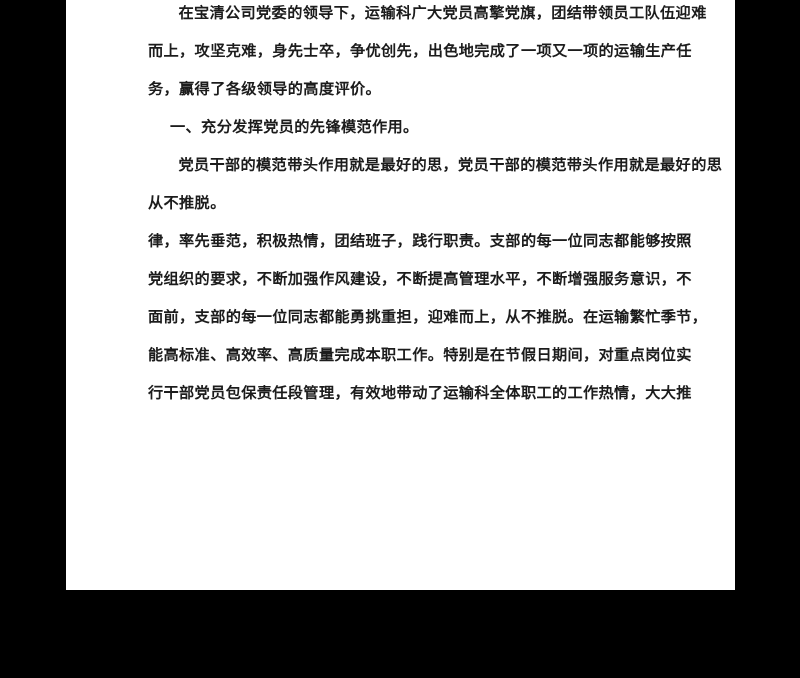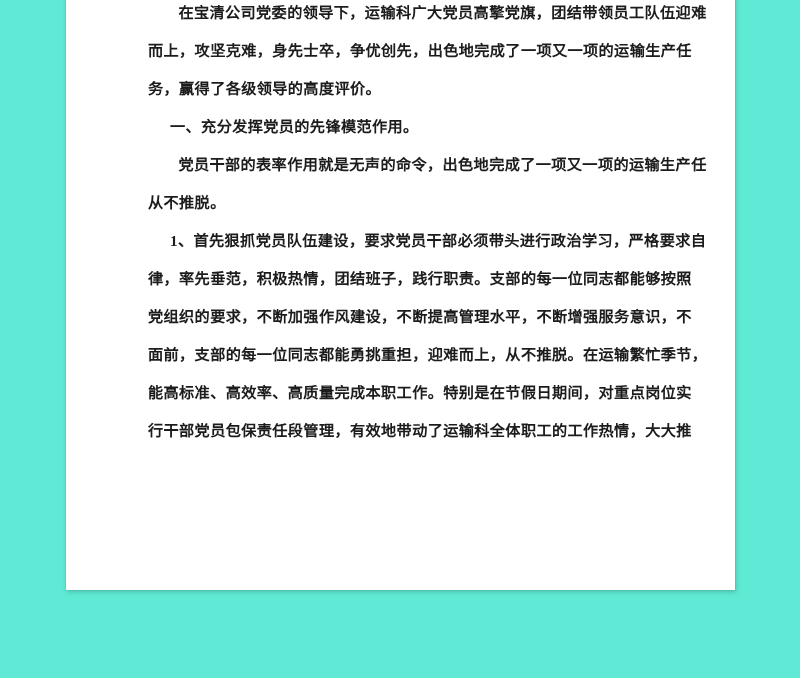--- a/index.html
+++ b/index.html
@@ -15,21 +15,21 @@
     overflow: hidden;
     position: relative;
   }
 
   #document-viewer {
     position: absolute;
     left: 0;
     top: 0;
     width: 800px;
     height: 678px;
-    background: #5eead4;
+    background: #000000;
   }
 
   
   #page-sheet {
     position: absolute;
     left: 66px;
     top: -6px;
     width: 669px;
     height: 596px;
     background: #ffffff;
@@ -77,23 +77,22 @@
 <div id="document-viewer">
 
   <div id="page-sheet">
 
     <div id="page-body">
 
       <div class="doc-line indent">在宝清公司党委的领导下，运输科广大党员高擎党旗，团结带领员工队伍迎难</div>
       <div class="doc-line justify">而上，攻坚克难，身先士卒，争优创先，出色地完成了一项又一项的运输生产任</div>
       <div class="doc-line justify">务，赢得了各级领导的高度评价。</div>
       <div class="doc-line indent-sm">一、充分发挥党员的先锋模范作用。</div>
-      <div class="doc-line indent">党员干部的表率作用就是无声的命令，出色地完成了一项又一项的运输生产任</div>
+      <div class="doc-line indent">党员干部的模范带头作用就是最好的思，党员干部的模范带头作用就是最好的思</div>
       <div class="doc-line justify">从不推脱。</div>
-      <div class="doc-line indent-sm">1、首先狠抓党员队伍建设，要求党员干部必须带头进行政治学习，严格要求自</div>
       <div class="doc-line justify">律，率先垂范，积极热情，团结班子，践行职责。支部的每一位同志都能够按照</div>
       <div class="doc-line justify">党组织的要求，不断加强作风建设，不断提高管理水平，不断增强服务意识，不</div>
       <div class="doc-line justify">面前，支部的每一位同志都能勇挑重担，迎难而上，从不推脱。在运输繁忙季节，</div>
       <div class="doc-line justify">能高标准、高效率、高质量完成本职工作。特别是在节假日期间，对重点岗位实</div>
       <div class="doc-line justify">行干部党员包保责任段管理，有效地带动了运输科全体职工的工作热情，大大推</div>
 
     </div>
   </div>
 </div>
 

